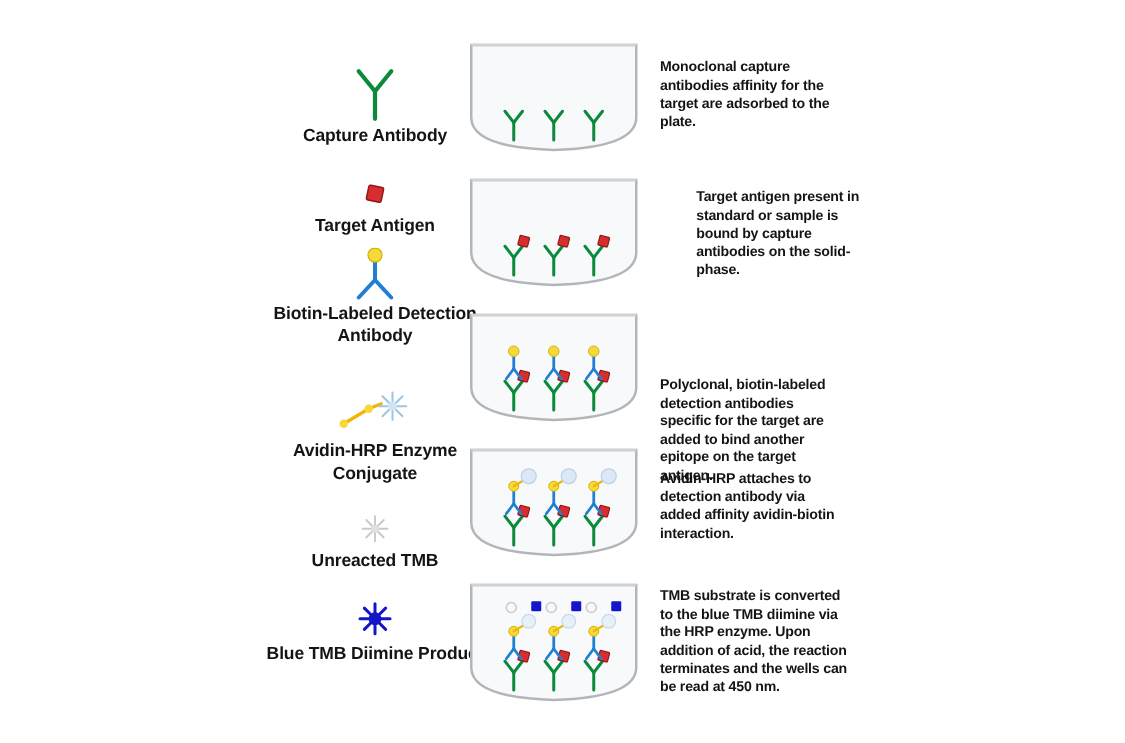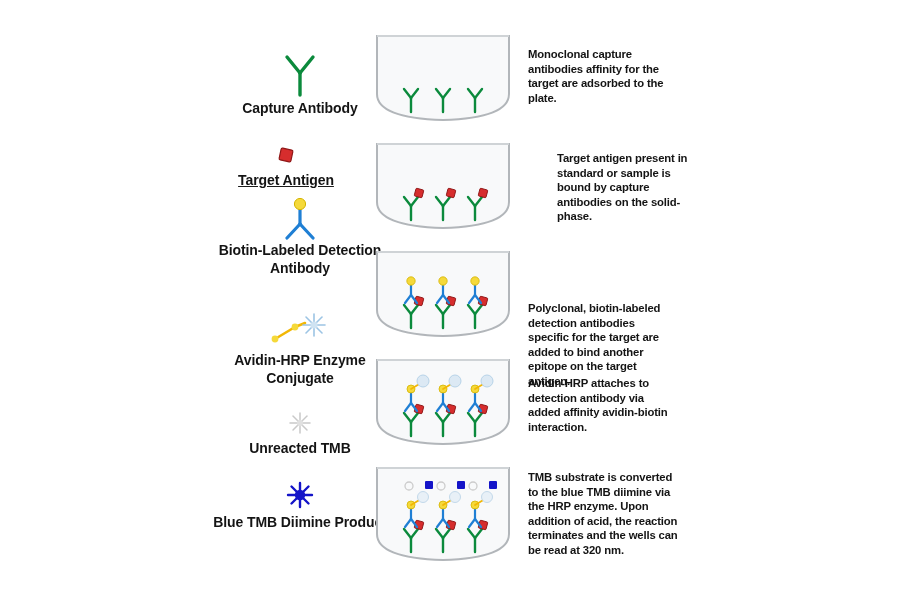--- a/index.html
+++ b/index.html
@@ -70,21 +70,21 @@
         <g stroke="#0b8a3c" stroke-width="3.4" fill="none" stroke-linecap="round">
           <line x1="24" y1="42" x2="24" y2="20"></line>
           <line x1="24" y1="20" x2="11" y2="4"></line>
           <line x1="24" y1="20" x2="37" y2="4"></line>
         </g>
       </svg>
     </div>
     <div class="legend-label">Capture Antibody</div>
   </div>
 
-  <div class="legend-item" style="left:191px; top:140px;text-decoration:underline;">
+  <div class="legend-item" style="left:205px; top:140px;">
     <div class="legend-icon" style="height:30px;">
       <svg width="26" height="26" viewBox="0 0 26 26">
         <g transform="rotate(12 13 13)">
           <rect x="7" y="7" width="12" height="12" rx="1.5" fill="#d62d2d" stroke="#8f1717" stroke-width="1.2"></rect>
         </g>
       </svg>
     </div>
     <div class="legend-label">Target Antigen</div>
   </div>
 
@@ -350,15 +350,15 @@
         <rect x="84" y="17" width="8" height="8" rx="1"></rect>
         <rect x="116" y="17" width="8" height="8" rx="1"></rect>
       </g>
     </svg>
   </div>
 
   <div class="desc" style="left:528px; top:47px;">Monoclonal capture antibodies affinity for the target are adsorbed to the plate.</div>
   <div class="desc" style="left:528px; top:151px;margin-left:29px;">Target antigen present in standard or sample is bound by capture antibodies on the solid-phase.</div>
   <div class="desc" style="left:528px; top:256px;margin-top:45px;">Polyclonal, biotin-labeled detection antibodies specific for the target are added to bind another epitope on the target antigen.</div>
   <div class="desc" style="left:528px; top:376px;">Avidin-HRP attaches to detection antibody via added affinity avidin-biotin interaction.</div>
-  <div class="desc" style="left:528px; top:470px;">TMB substrate is converted to the blue TMB diimine via the HRP enzyme. Upon addition of acid, the reaction terminates and the wells can be read at 320 nm.</div>
+  <div class="desc" style="left:528px; top:470px;">TMB substrate is converted to the blue TMB diimine via the HRP enzyme. Upon addition of acid, the reaction terminates and the wells can be read at 450 nm.</div>
 
 </div>
 
 </body></html>

